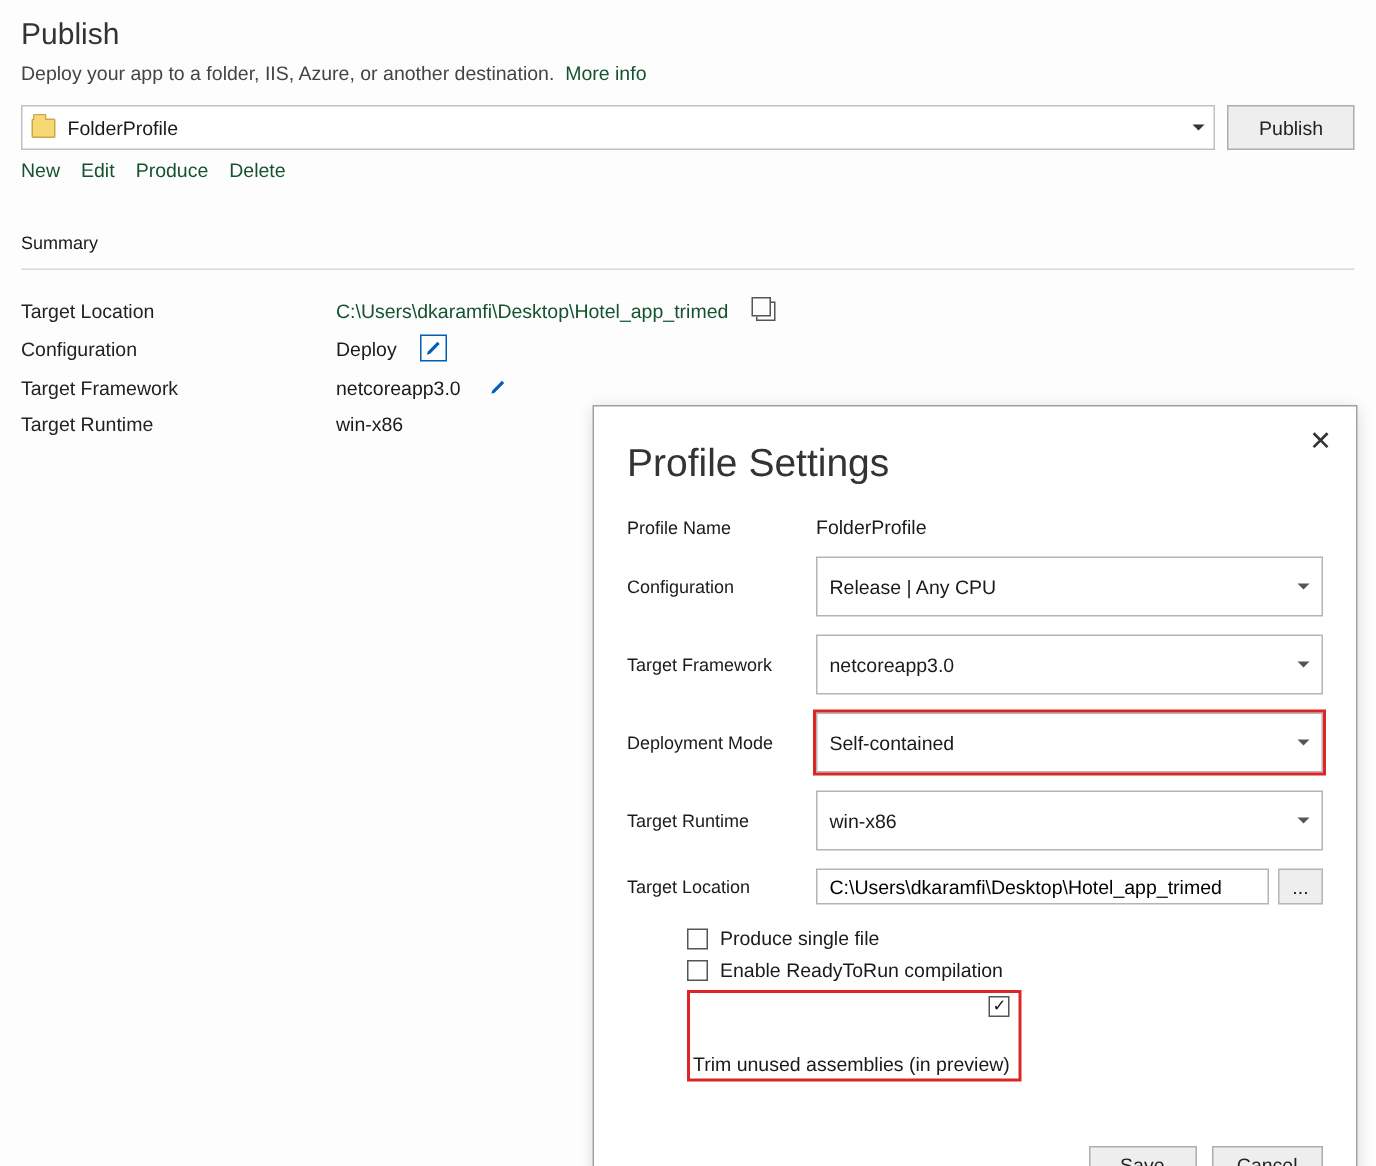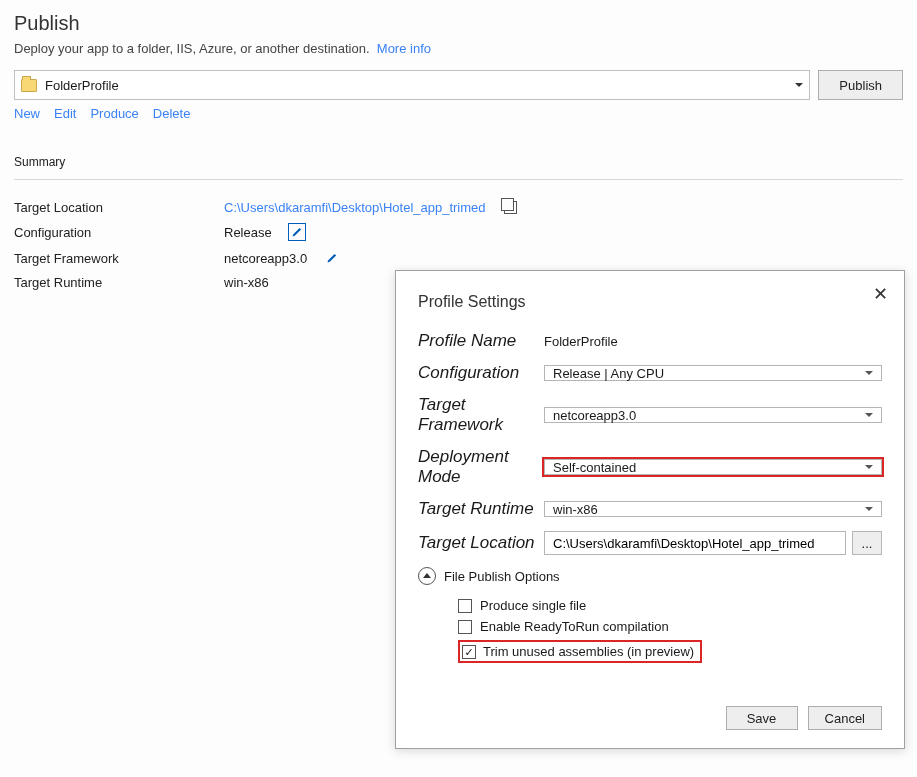--- a/index.html
+++ b/index.html
@@ -16,21 +16,21 @@
     font-size: 20px;
     font-weight: 400;
     margin: 0 0 6px 0;
     color: #333;
   }
   .page-subtitle {
     font-size: 13px;
     color: #444;
     margin-bottom: 14px;
   }
-  a.link { color: #3b82f6; text-decoration: none; cursor: pointer; }
+  a.link { color: #14532d; text-decoration: none; cursor: pointer; }
   .profile-row { display: flex; gap: 8px; align-items: stretch; margin-bottom: 6px; }
   .profile-select {
     flex: 1;
     border: 1px solid #c0c0c0;
     background: #fff;
     height: 30px;
     display: flex;
     align-items: center;
     padding: 0 6px;
     position: relative;
@@ -129,37 +129,37 @@
   }
   .modal-close {
     position: absolute;
     top: 14px; right: 16px;
     font-size: 18px;
     cursor: pointer;
     color: #333;
     line-height: 1;
   }
   .modal-title {
-    font-size: 16px;
+    font-size: 26px;
     font-weight: 400;
     margin: 4px 0 20px 0;
     color: #333;
   }
   .form-row {
     display: flex;
     align-items: center;
     margin-bottom: 12px;
     gap: 6px;
   }
-  .form-label { width: 120px; font-size: 17px; font-style: italic; }
+  .form-label { width: 120px; font-size: 12px; }
   .form-value { flex: 1; }
   .form-select {
     flex: 1;
     border: 1px solid #b5b5b5;
-    height: 16px;
+    height: 40px;
     display: flex;
     align-items: center;
     padding: 0 8px;
     background: #fff;
     position: relative;
   }
   .form-select .dd-caret { border-top-color: #555; }
   .form-input {
     flex: 1;
     border: 1px solid #b5b5b5;
@@ -219,23 +219,24 @@
   }
   .checkbox.checked::after {
     content: "✓";
     font-size: 11px;
     line-height: 1;
     color: #111;
   }
   .check-highlight {
     display: inline-flex;
     align-items: flex-end;
-    gap: 7px;
+    gap: 24px;
     border: 2px solid #dc2626;
     padding: 2px 6px 2px 2px;
+    flex-direction: column;
   }
   .modal-buttons {
     display: flex;
     gap: 10px;
     justify-content: flex-end;
     margin-top: 40px;
   }
 </style>
 </head>
 <body>
@@ -265,21 +266,21 @@
 <div class="summary-title">Summary</div>
 
 <div class="summary-row">
   <div class="summary-label">Target Location</div>
   <a class="link">C:\Users\dkaramfi\Desktop\Hotel_app_trimed</a>
   <span class="copy-icon"></span>
 </div>
 
 <div class="summary-row">
   <div class="summary-label">Configuration</div>
-  <span>Release</span>
+  <span>Deploy</span>
   <span class="pencil-icon boxed">
     <svg viewBox="0 0 16 16">
         <path fill="#005fb8" d="M11.5 2.5l2 2L5 13l-3 1 1-3 8.5-8.5zM10 4l2 2"></path>
       </svg>
   </span>
 </div>
 
 <div class="summary-row">
   <div class="summary-label">Target Framework</div>
   <span>netcoreapp3.0</span>
@@ -335,26 +336,20 @@
       <span class="dd-caret"></span>
     </div>
   </div>
 
   <div class="form-row">
     <div class="form-label">Target Location</div>
     <input class="form-input" value="C:\Users\dkaramfi\Desktop\Hotel_app_trimed" style="">
     <span class="browse-btn">...</span>
   </div>
 
-  <div class="expand-header">
-    <span class="chev-circle">
-        <span class="chev-up"></span>
-      </span>
-    <span>File Publish Options</span>
-  </div>
 
   <div class="check-row">
     <span class="checkbox"></span>
     <span>Produce single file</span>
   </div>
   <div class="check-row">
     <span class="checkbox"></span>
     <span>Enable ReadyToRun compilation</span>
   </div>
   <div class="check-row">

